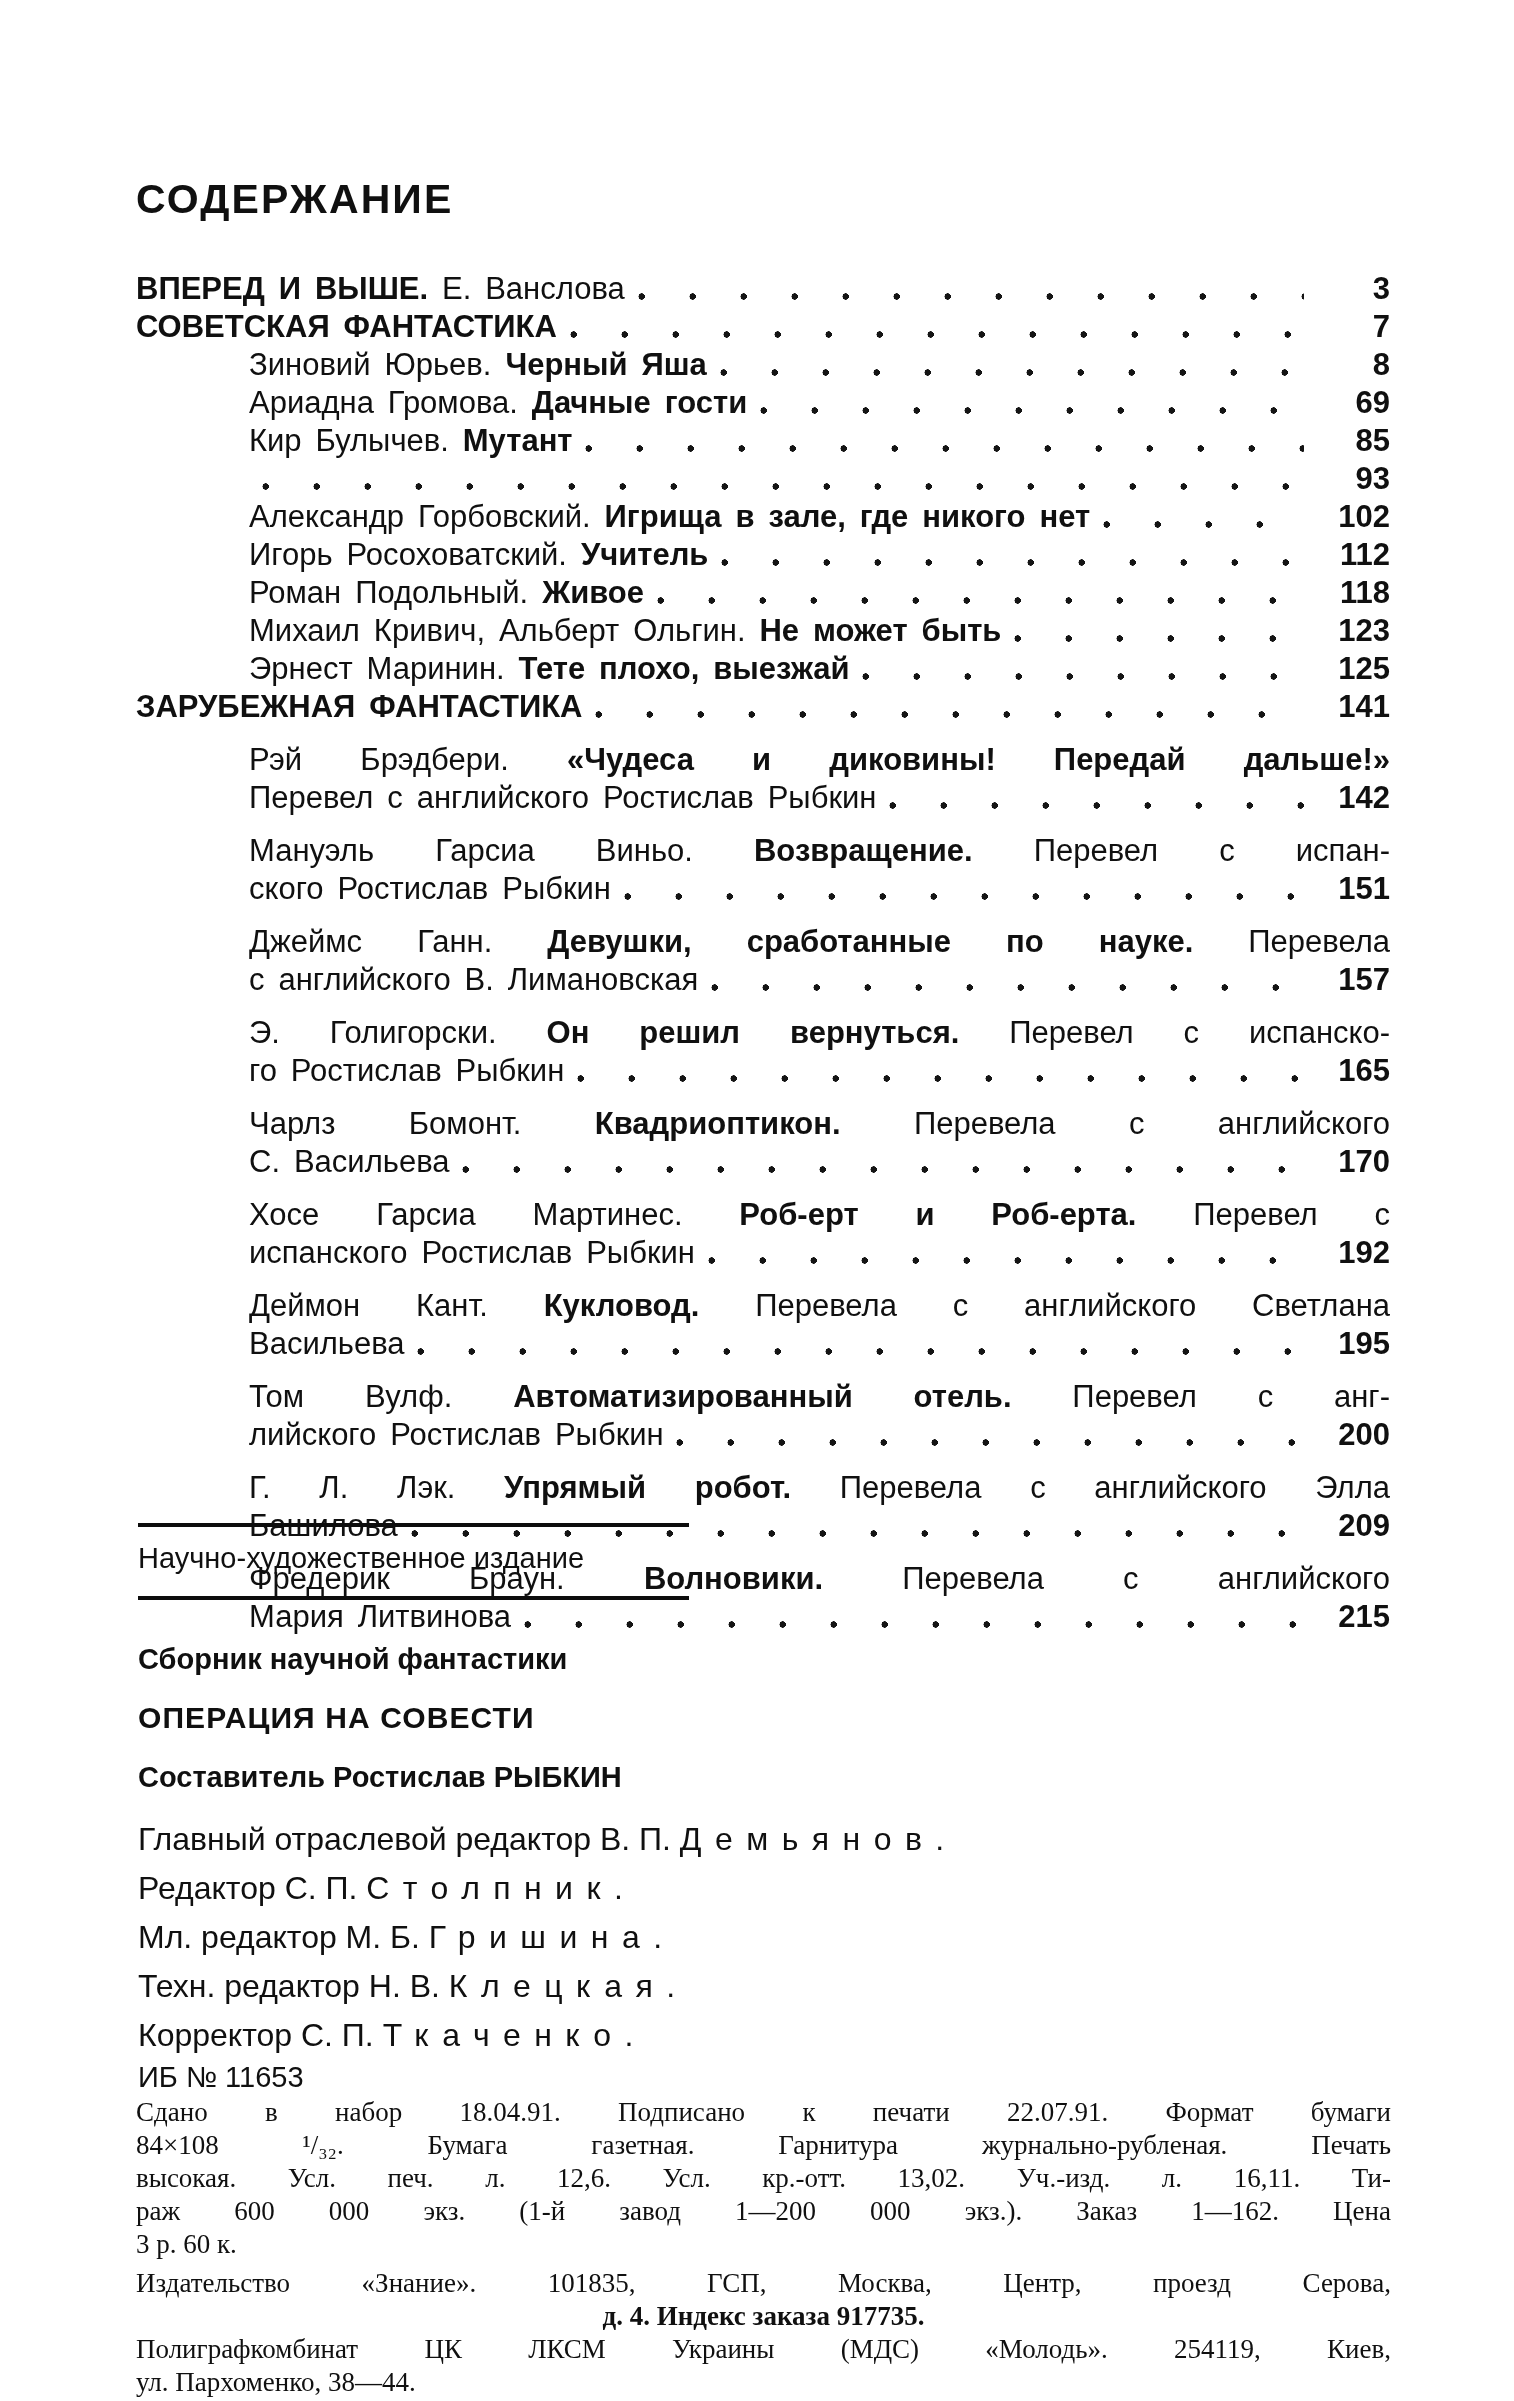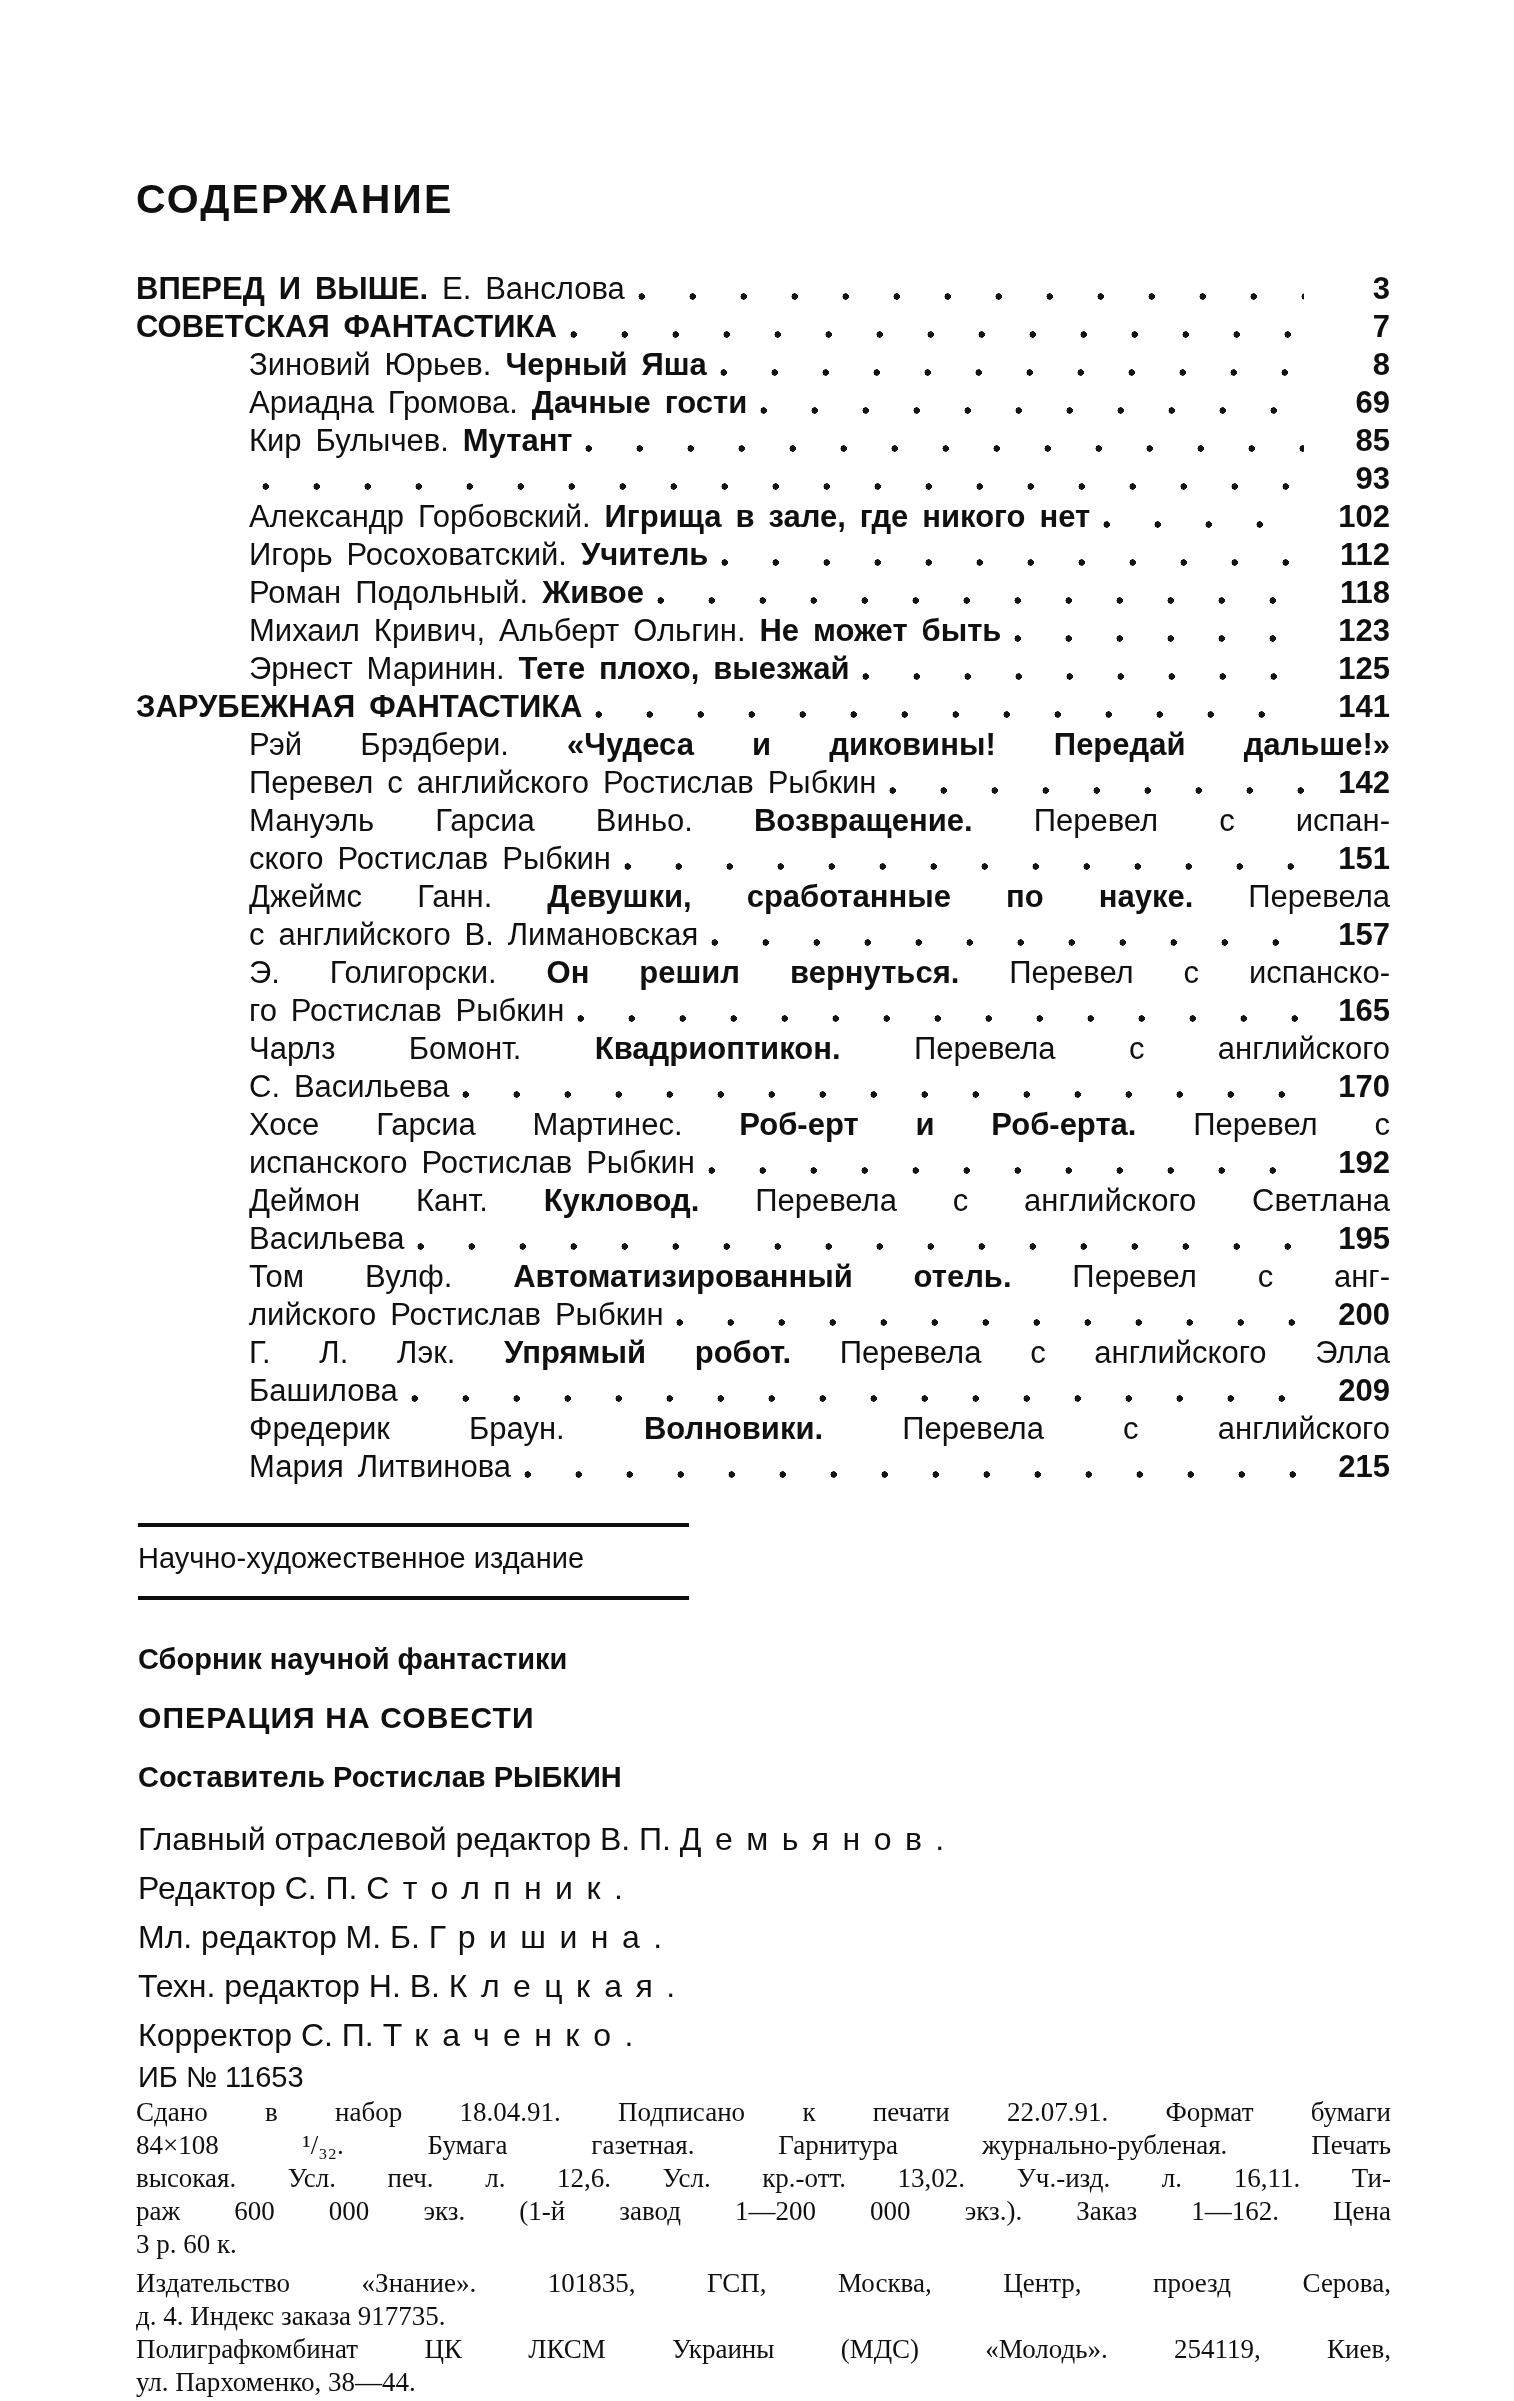--- a/index.html
+++ b/index.html
@@ -18,21 +18,21 @@
     left:136px;top:176px;
     font-size:41px;font-weight:bold;letter-spacing:2.1px;
     white-space:nowrap;
   }
   
   .toc{
     left:136px;top:270px;width:1254px;
     font-size:31px;line-height:38px;word-spacing:5.3px;
   }
   .toc-line{display:flex;align-items:flex-start;}
-  .toc-line.jrow{display:block;text-align:justify;text-align-last:justify;}
+  .toc-line.jrow{display:block;text-align:justify;text-align-last:justify;margin-top:15px;}
   .toc-line .txt{white-space:pre-wrap;}
   .indent-1{padding-left:113px;}
   .b{font-weight:bold;}
   .leader{
     flex:1 1 auto;height:7px;align-self:flex-end;
     margin:0 9.6px 8px 12.8px;
     background-image:radial-gradient(circle at 3.7px 3.5px,#141414 3px,transparent 3.4px);
     background-size:51px 7px;background-repeat:repeat-x;
     min-width:21.3px;
   }
@@ -51,21 +51,21 @@
   .ib{left:138px;top:2061px;font-size:29px;}
   
   .serif{font-family:"Liberation Serif","DejaVu Serif",serif;}
   .fineprint{
     left:136px;top:2096px;width:1255px;
     font-size:27px;line-height:33px;
   }
   .fineprint .jline{text-align:justify;text-align-last:justify;}
   .pubblock{left:136px;top:2267px;width:1255px;font-size:27px;line-height:33px;}
   .jlast{text-align:justify;text-align-last:justify;}
-  .center{}
+  .center{text-align:center;font-weight:bold;}
 </style>
 </head>
 <body>
 
 <div class="page">
 
   <div class="abs doc-title">СОДЕРЖАНИЕ</div>
 
   <div class="abs toc" id="toc">
       <div class="toc-line indent-0">

